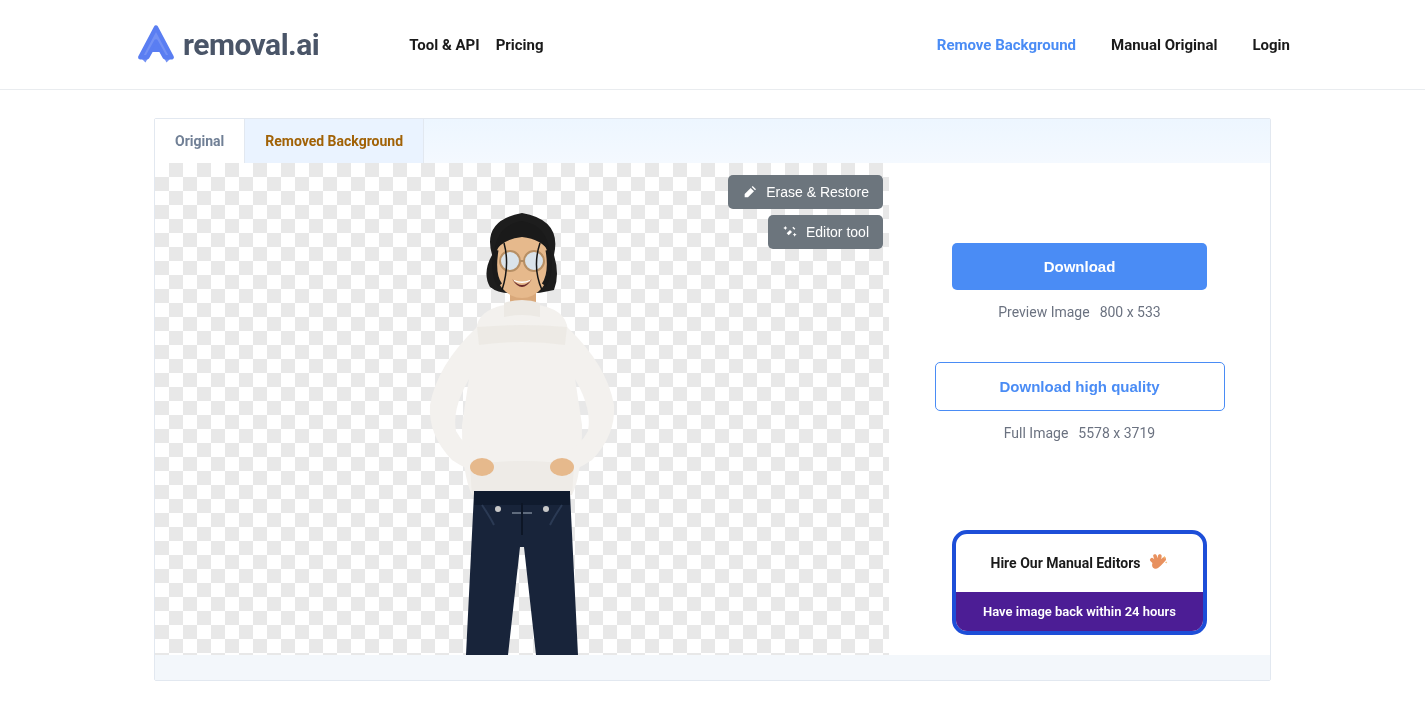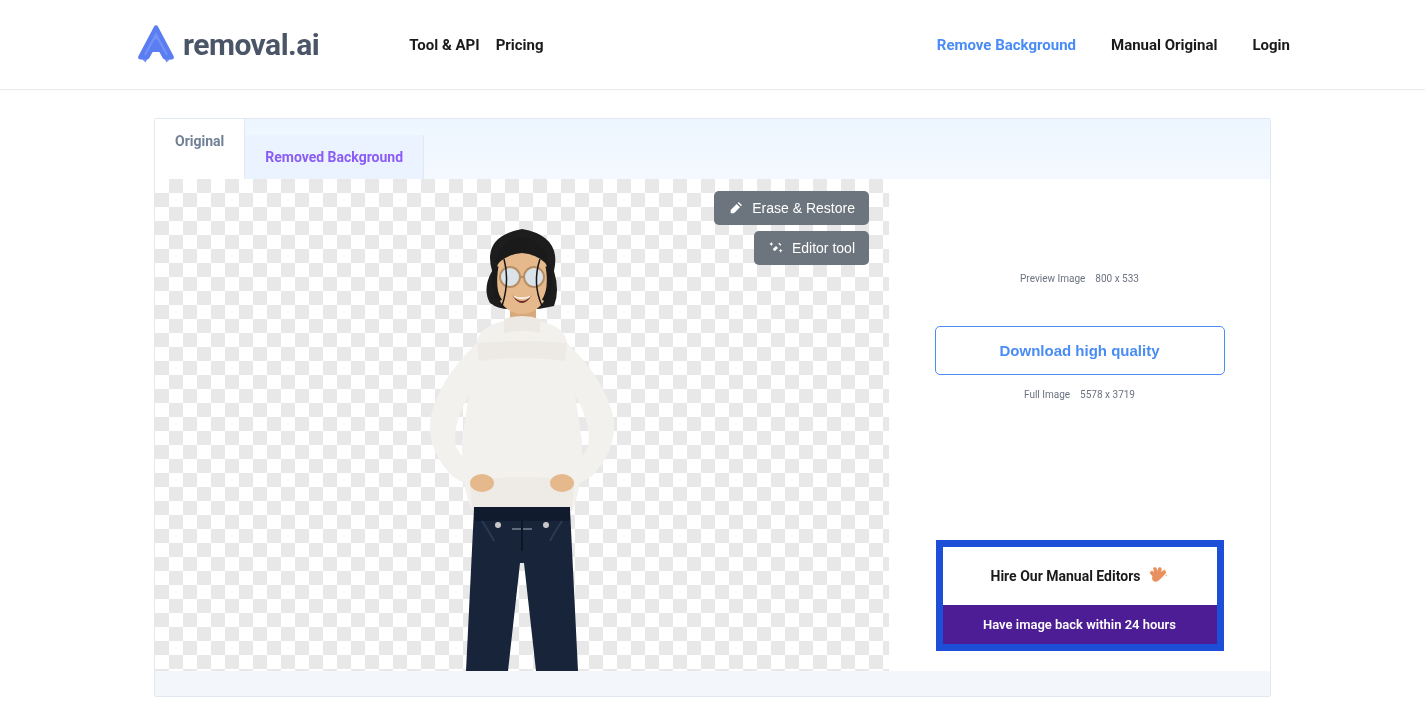--- a/index.html
+++ b/index.html
@@ -67,23 +67,22 @@
       font-size: 14px;
       font-weight: 700;
       cursor: pointer;
       border-right: 1px solid #e2e8f0;
     }
     .tab.inactive {
       color: #718096;
       background: #ffffff;
     }
     .tab.active {
-      color: #8b5cf6;
+      color: #a16207;
       background: #eaf3ff;
-      margin-top: 16px;
     }
     .main-panel {
       display: flex;
     }
     .image-area {
       position: relative;
       width: 734px;
       height: 492px;
       background-color: #ffffff;
       background-image:
@@ -91,21 +90,21 @@
         linear-gradient(-45deg, #e8e8e8 25%, transparent 25%),
         linear-gradient(45deg, transparent 75%, #e8e8e8 75%),
         linear-gradient(-45deg, transparent 75%, #e8e8e8 75%);
       background-size: 28px 28px;
       background-position: 0 0, 0 14px, 14px -14px, -14px 0px;
       overflow: hidden;
     }
     .floating-buttons {
       position: absolute;
       top: 12px;
-      right: 20px;
+      right: 6px;
       display: flex;
       flex-direction: column;
       align-items: flex-end;
       gap: 6px;
       z-index: 2;
     }
     .float-btn {
       background: #6c757d;
       color: #ffffff;
       border: none;
@@ -131,42 +130,42 @@
       color: #ffffff;
       border: none;
       border-radius: 5px;
       padding: 15px 0;
       font-size: 15px;
       font-weight: 700;
       cursor: pointer;
     }
     .meta-line {
       margin-top: 14px;
-      font-size: 10px;
+      font-size: 14px;
       color: #6b7280;
       display: flex;
       gap: 10px;
     }
     .download-hq-btn {
       width: 290px;
       background: #ffffff;
       color: #4a8cf5;
       border: 1px solid #4a8cf5;
       border-radius: 5px;
       padding: 15px 0;
       font-size: 15px;
       font-weight: 700;
       cursor: pointer;
       margin-top: 42px;
     }
     .hire-card {
-      width: 288px;
+      width: 255px;
       margin-top: auto;
-      border: 7px solid #1d4ed8;
-      border-radius: 0;
+      border: 4px solid #1d4ed8;
+      border-radius: 15px;
       overflow: hidden;
     }
     .hire-top {
       padding: 18px 10px;
       text-align: center;
       font-size: 14px;
       font-weight: 700;
       color: #1a1a1a;
       display: flex;
       align-items: center;
@@ -286,20 +285,21 @@
         <path d="M130 318 L150 318" stroke="#8f9bab" stroke-width="2" opacity="0.6"></path>
 
         <path d="M140 308 L140 340" stroke="#0d1626" stroke-width="2"></path>
 
         <path d="M100 310 Q108 322 112 330" stroke="#2b3a54" stroke-width="2" fill="none"></path>
         <path d="M180 310 Q172 322 168 330" stroke="#2b3a54" stroke-width="2" fill="none"></path>
       </svg>
     </div>
 
     <div class="sidebar">
+      <button class="download-btn">Download</button>
       <div class="meta-line">
         <span>Preview Image</span>
         <span>800 x 533</span>
       </div>
 
       <button class="download-hq-btn">Download high quality</button>
       <div class="meta-line">
         <span>Full Image</span>
         <span>5578 x 3719</span>
       </div>

